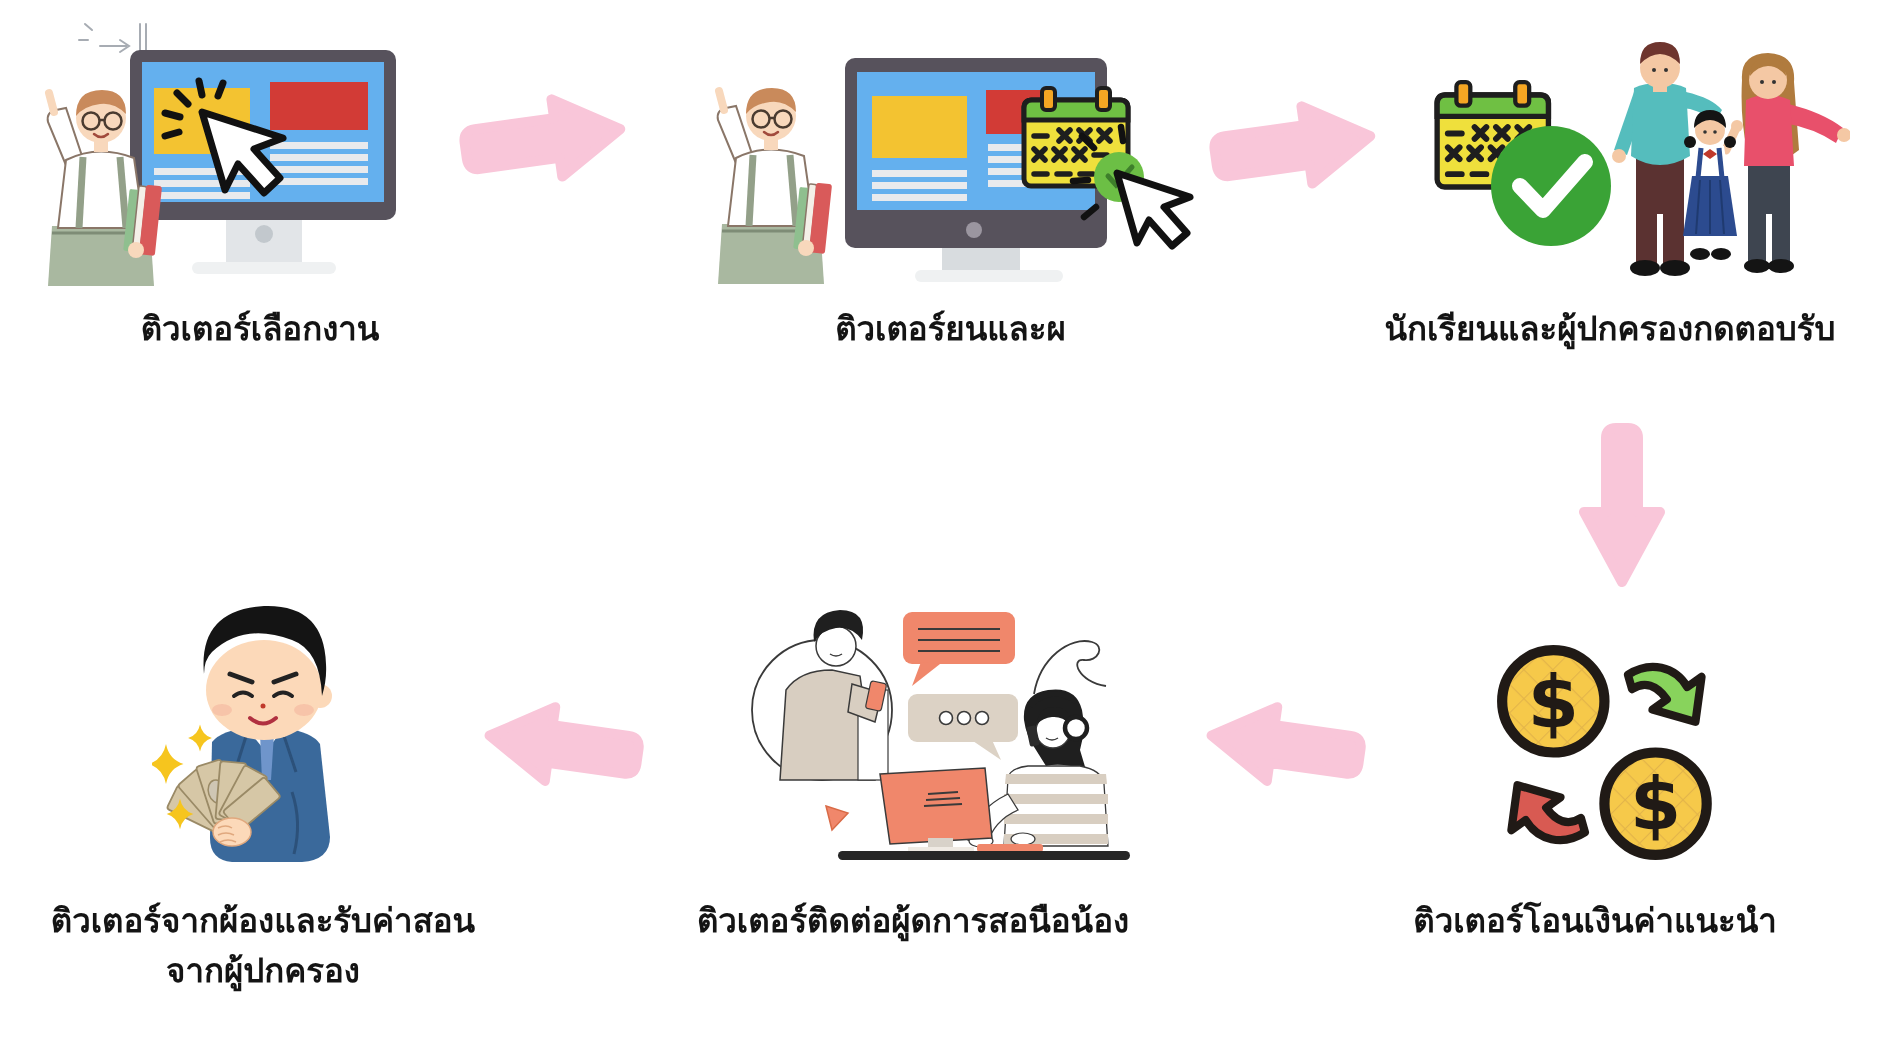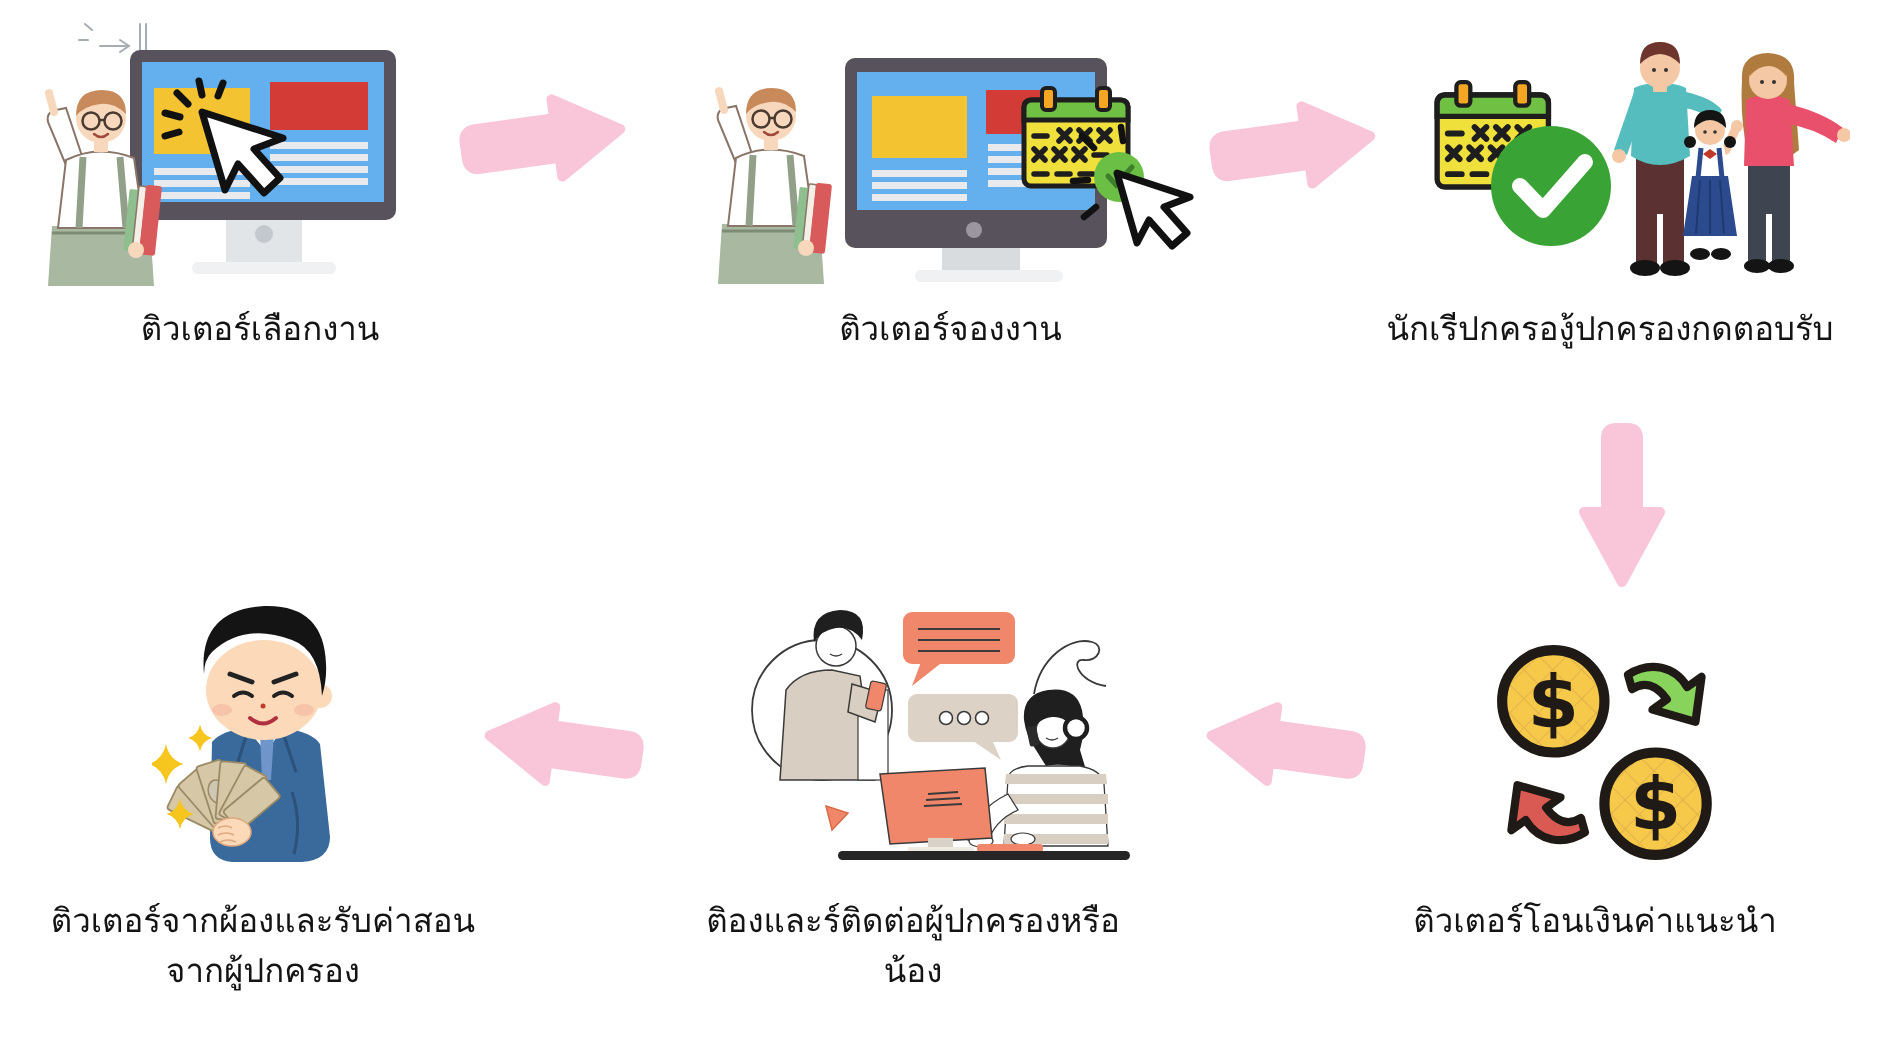--- a/index.html
+++ b/index.html
@@ -1,20 +1,20 @@
 <!DOCTYPE html>
 <html><head>
 <meta charset="utf-8">
 <style>
   *{margin:0;padding:0;box-sizing:border-box}
   html,body{background:#fff}
   body{width:1896px;height:1043px;font-family:"DejaVu Sans","Liberation Sans",sans-serif;overflow:hidden}
   .canvas{position:relative;width:1896px;height:1043px;background:#fff}
   .abs{position:absolute}
-  .step-label{position:absolute;text-align:center;font-size:33px;font-weight:400;color:#141414;line-height:1.5}
+  .step-label{position:absolute;text-align:center;font-size:33px;font-weight:700;color:#141414;line-height:1.5}
   .flow-arrow path{fill:#F9C6D9;stroke:#F9C6D9;stroke-width:10;stroke-linejoin:round;stroke-linecap:round}
   svg{display:block}
 </style>
 </head>
 <body>
 
 <div class="canvas">
 
   <svg width="0" height="0" style="position:absolute" aria-hidden="true">
     <defs>
@@ -219,24 +219,24 @@
         <ellipse cx="270" cy="226" rx="10" ry="6" fill="#141414"></ellipse>
         <ellipse cx="291" cy="226" rx="10" ry="6" fill="#141414"></ellipse>
       </g>
     </svg>
   </div>
 
   <div class="step-label" style="left:40px;top:304px;width:440px">
     <span>ติวเตอร์เลือกงาน</span>
   </div>
   <div class="step-label" style="left:728px;top:304px;width:445px">
-    <span>ติวเตอร์จองงาน</span>
+    <span>ติวเตอร์ยนและผ</span>
   </div>
   <div class="step-label" style="left:1330px;top:304px;width:560px">
-    <span>นักเรีปกครองู้ปกครองกดตอบรับ</span>
+    <span>นักเรียนและผู้ปกครองกดตอบรับ</span>
   </div>
 
   <div class="abs flow-arrow" style="left:1572px;top:420px">
     <svg width="100" height="172" viewBox="0 0 100 172">
       <path d="M34,18 Q34,8 44,8 L56,8 Q66,8 66,18 L66,92 L88,92 L50,162 L12,92 L34,92 Z"></path>
     </svg>
   </div>
 
   <div class="abs" style="left:1495px;top:640px">
     <svg width="225" height="225" viewBox="0 0 220 220">
@@ -394,20 +394,20 @@
           <use href="#spark" transform="translate(28,222) scale(0.95)"></use>
         </g>
       </g>
     </svg>
   </div>
 
   <div class="step-label" style="left:1370px;top:896px;width:450px">
     <span>ติวเตอร์โอนเงินค่าแนะนำ</span>
   </div>
   <div class="step-label" style="left:688px;top:896px;width:450px">
-    <div>ติองและร์ติดต่อผู้ปกครองหรือน้อง</div>
+    <div>ติวเตอร์ติดต่อผู้ดการสอนือน้อง</div>
   </div>
   <div class="step-label" style="left:38px;top:896px;width:450px">
     <div>ติวเตอร์จากผ้องและรับค่าสอน</div>
     <div>จากผู้ปกครอง</div>
   </div>
 
 </div>
 
 </body></html>

